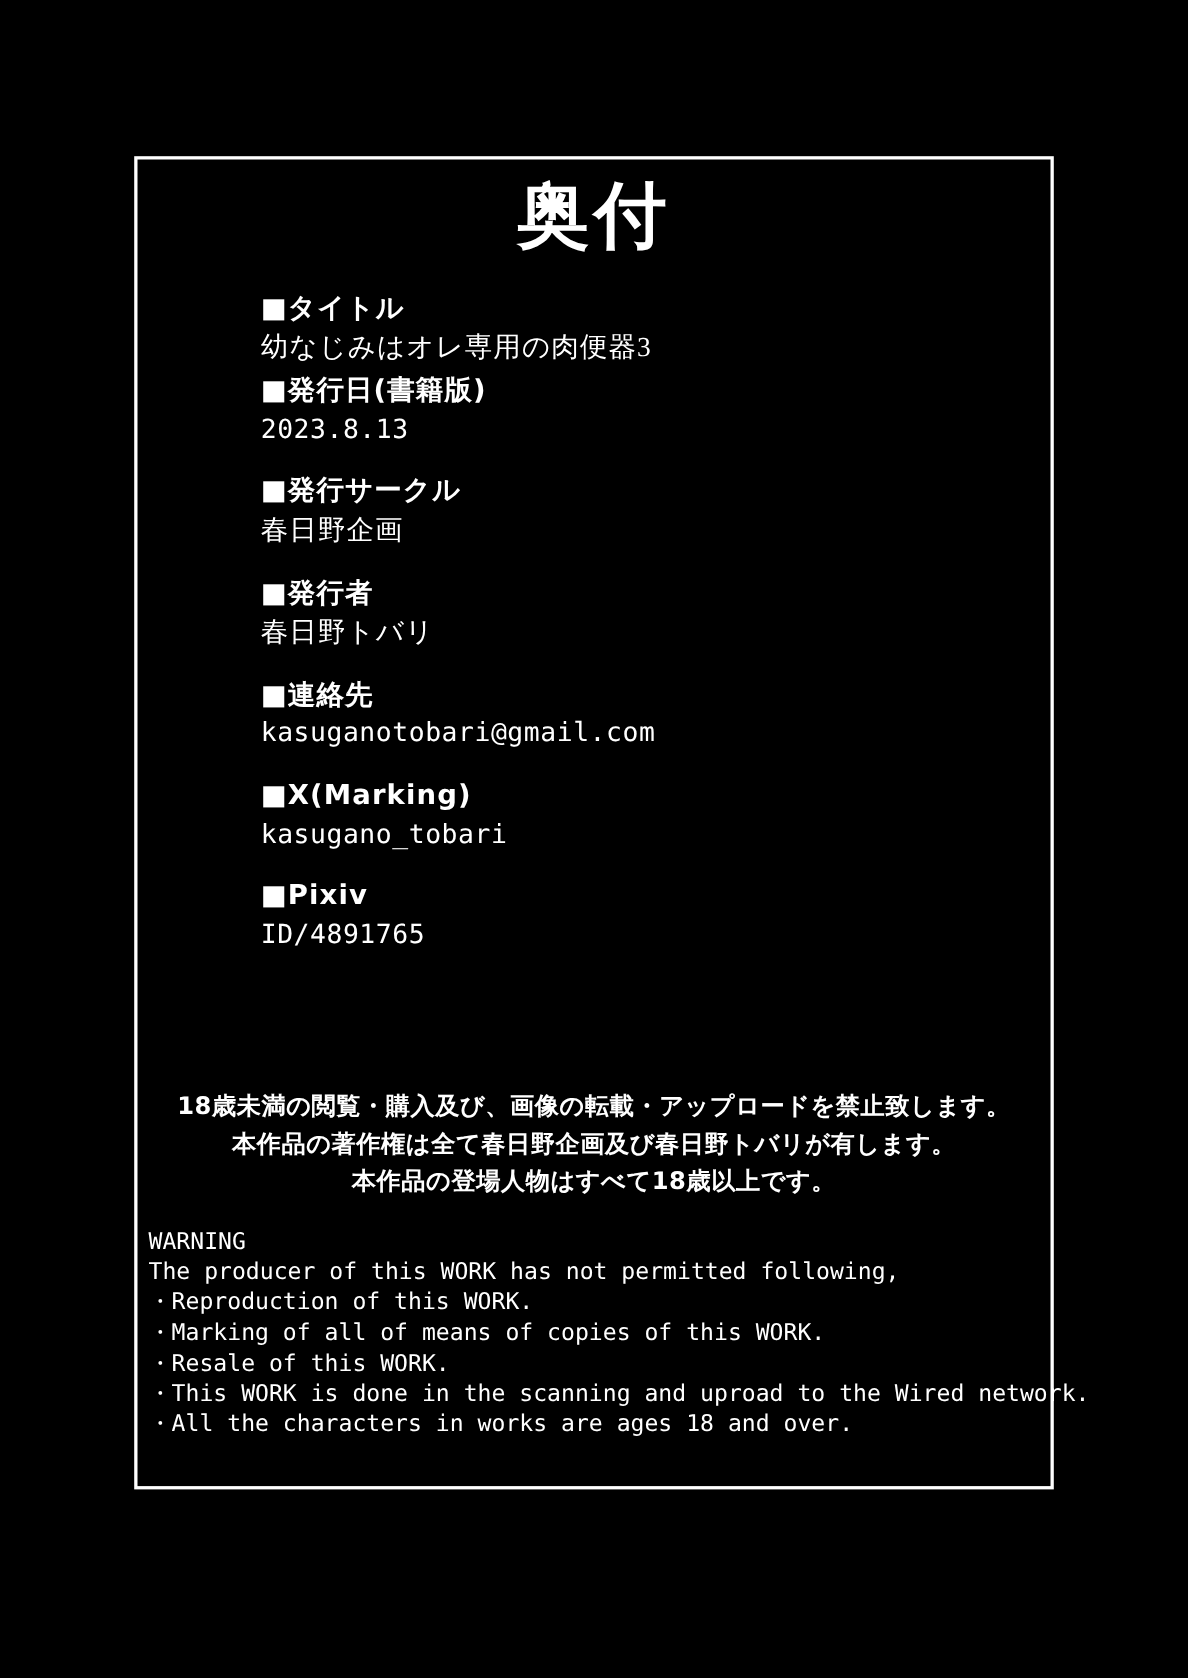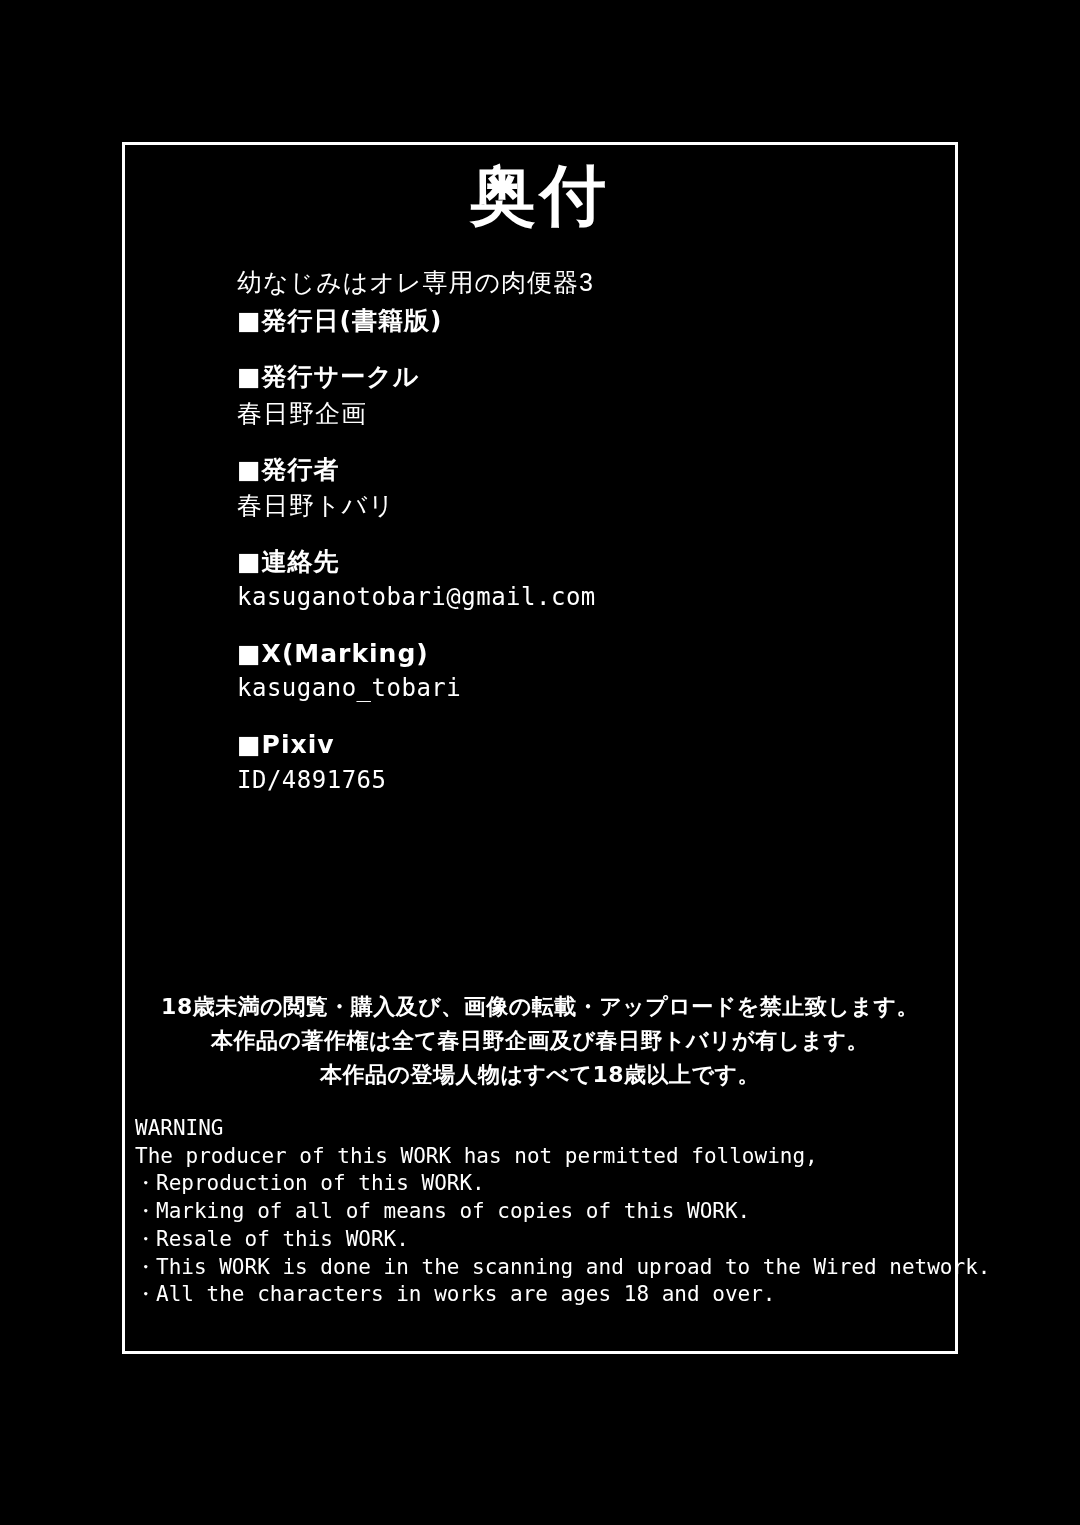--- a/index.html
+++ b/index.html
@@ -58,21 +58,21 @@
     letter-spacing: 1px;
   }
   .field-value {
     font-family: "DejaVu Sans Mono", monospace;
     font-size: 24px;
     line-height: 1.4;
     letter-spacing: 0.5px;
     margin-top: 2px;
   }
   .field-value.jp {
-    font-family: Liberation Sans, sans-serif;
+    font-family: Liberation Serif, serif;
     font-size: 25px;
     letter-spacing: 1px;
   }
   .field.tight {
     margin-bottom: 4px;
   }
   .notice {
     position: absolute;
     left: 0;
     right: 0;
@@ -104,25 +104,27 @@
 <body>
 
 <div class="page">
   <div class="frame">
 
     <div class="colophon-title">奥付</div>
 
     <div class="fields">
 
       <div class="field tight">
+        <div class="field-label">■タイトル</div>
         <div class="field-value jp">幼なじみはオレ専用の肉便器3</div>
       </div>
 
       <div class="field">
         <div class="field-label">■発行日(書籍版)</div>
+        <div class="field-value">2023.8.13</div>
       </div>
 
       <div class="field">
         <div class="field-label">■発行サークル</div>
         <div class="field-value jp">春日野企画</div>
       </div>
 
       <div class="field">
         <div class="field-label">■発行者</div>
         <div class="field-value jp">春日野トバリ</div>

